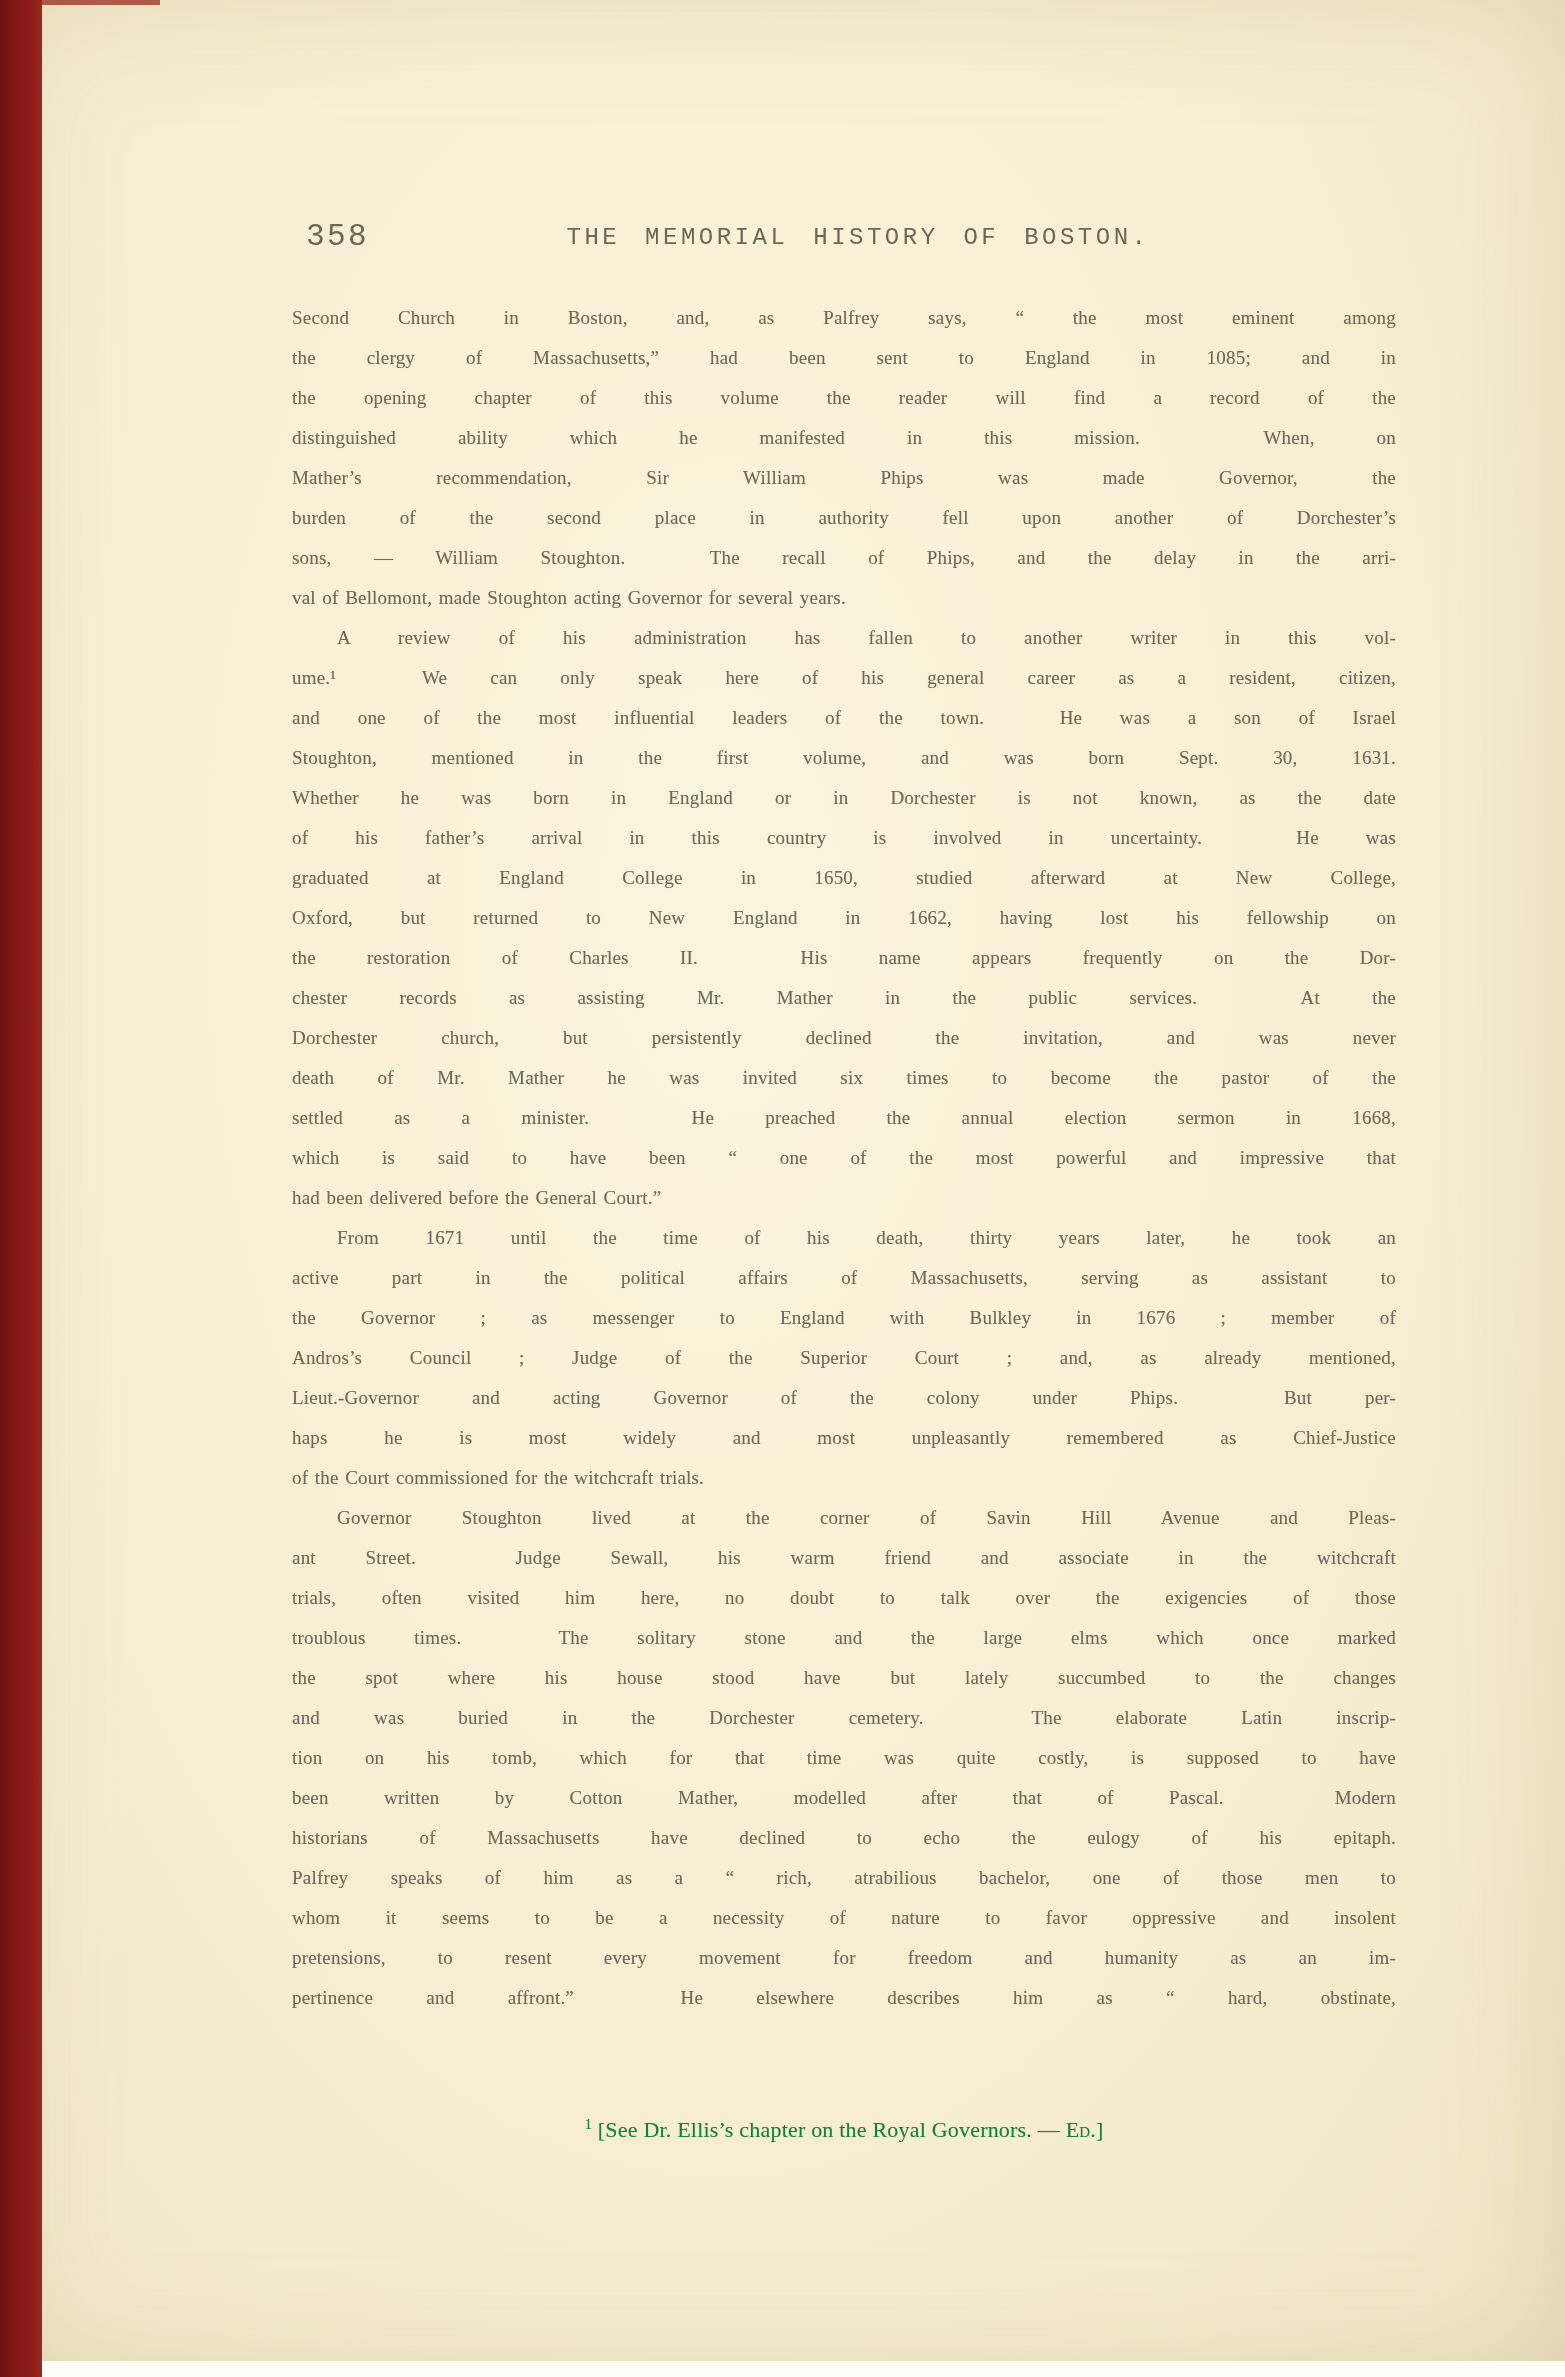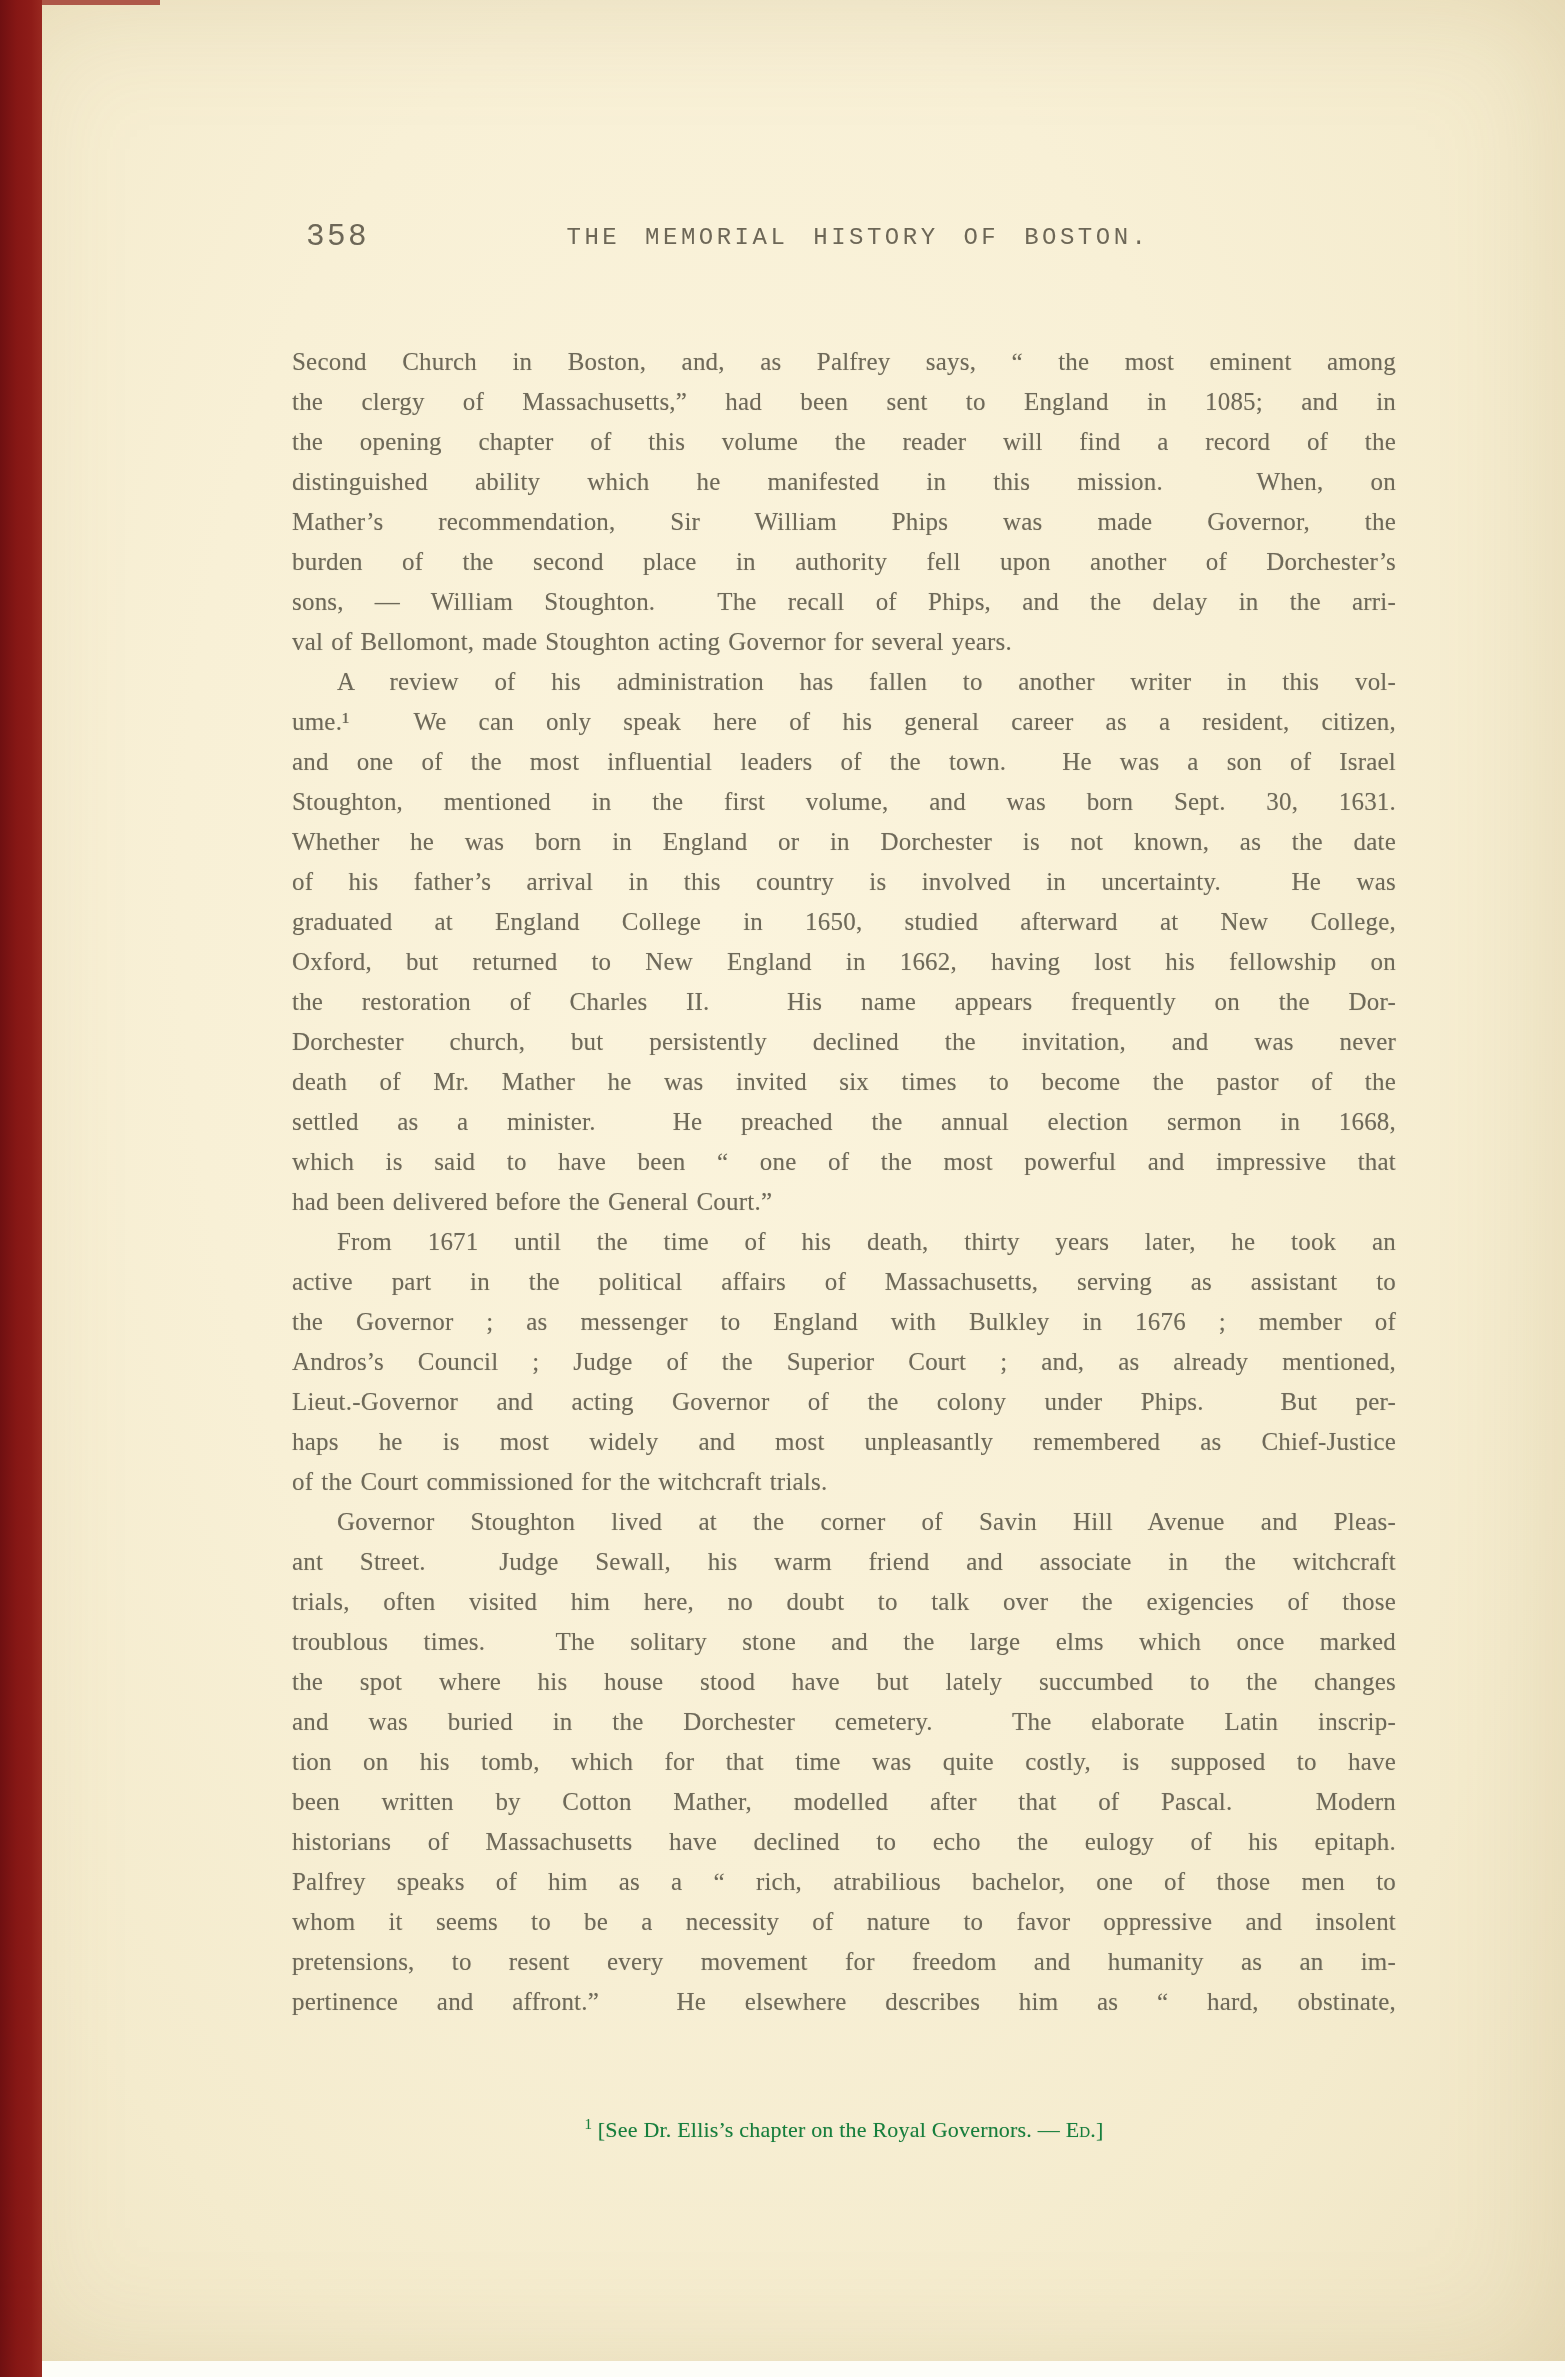--- a/index.html
+++ b/index.html
@@ -73,28 +73,27 @@
     font-size: 24px;
     letter-spacing: 3.5px;
     word-spacing: 7px;
     color: #6d6757;
   }
   .body-text {
     position: absolute;
     left: 292px;
     top: 298px;
     width: 1104px;
-    font-size: 25px;
+    font-size: 19px;
     line-height: 40px;
     letter-spacing: 0.2px;
     word-spacing: 1.6px;
     color: #6e6959;
     text-shadow: 0 0 0.8px rgba(110, 105, 88, 0.35);
     z-index: 3;
-    margin-top: 44px;
   }
   .body-text .line {
     text-align: justify;
     text-align-last: justify;
     height: 40px;
     overflow: visible;
     white-space: nowrap;
   }
   .body-text .line.natural {
     text-align: left;
@@ -148,20 +147,21 @@
     <div class="line natural" style="white-space: normal;">val of Bellomont, made Stoughton acting Governor for several years.</div>
     <div class="line indent" style="white-space: normal;">A review of his administration has fallen to another writer in this vol-</div>
     <div class="line" style="white-space: normal;">ume.¹&nbsp; We can only speak here of his general career as a resident, citizen,</div>
     <div class="line" style="white-space: normal;">and one of the most influential leaders of the town.&nbsp; He was a son of Israel</div>
     <div class="line" style="white-space: normal;">Stoughton, mentioned in the first volume, and was born Sept. 30, 1631.</div>
     <div class="line" style="white-space: normal;">Whether he was born in England or in Dorchester is not known, as the date</div>
     <div class="line" style="white-space: normal;">of his father’s arrival in this country is involved in uncertainty.&nbsp; He was</div>
     <div class="line" style="white-space: normal;">graduated at England College in 1650, studied afterward at New College,</div>
     <div class="line" style="white-space: normal;">Oxford, but returned to New England in 1662, having lost his fellowship on</div>
     <div class="line" style="white-space: normal;">the restoration of Charles II.&nbsp; His name appears frequently on the Dor-</div>
+    <div class="line" style="white-space: normal;">chester records as assisting Mr. Mather in the public services.&nbsp; At the</div>
     <div class="line" style="white-space: normal;">Dorchester church, but persistently declined the invitation, and was never</div>
     <div class="line" style="white-space: normal;">death of Mr. Mather he was invited six times to become the pastor of the</div>
     <div class="line" style="white-space: normal;">settled as a minister.&nbsp; He preached the annual election sermon in 1668,</div>
     <div class="line" style="white-space: normal;">which is said to have been “ one of the most powerful and impressive that</div>
     <div class="line natural" style="white-space: normal;">had been delivered before the General Court.”</div>
     <div class="line indent" style="white-space: normal;">From 1671 until the time of his death, thirty years later, he took an</div>
     <div class="line" style="white-space: normal;">active part in the political affairs of Massachusetts, serving as assistant to</div>
     <div class="line" style="white-space: normal;">the Governor ;  as messenger to England with Bulkley in 1676 ;  member of</div>
     <div class="line" style="white-space: normal;">Andros’s Council ;  Judge of the Superior Court ;  and, as already mentioned,</div>
     <div class="line" style="white-space: normal;">Lieut.-Governor and acting Governor of the colony under Phips.&nbsp; But per-</div>

